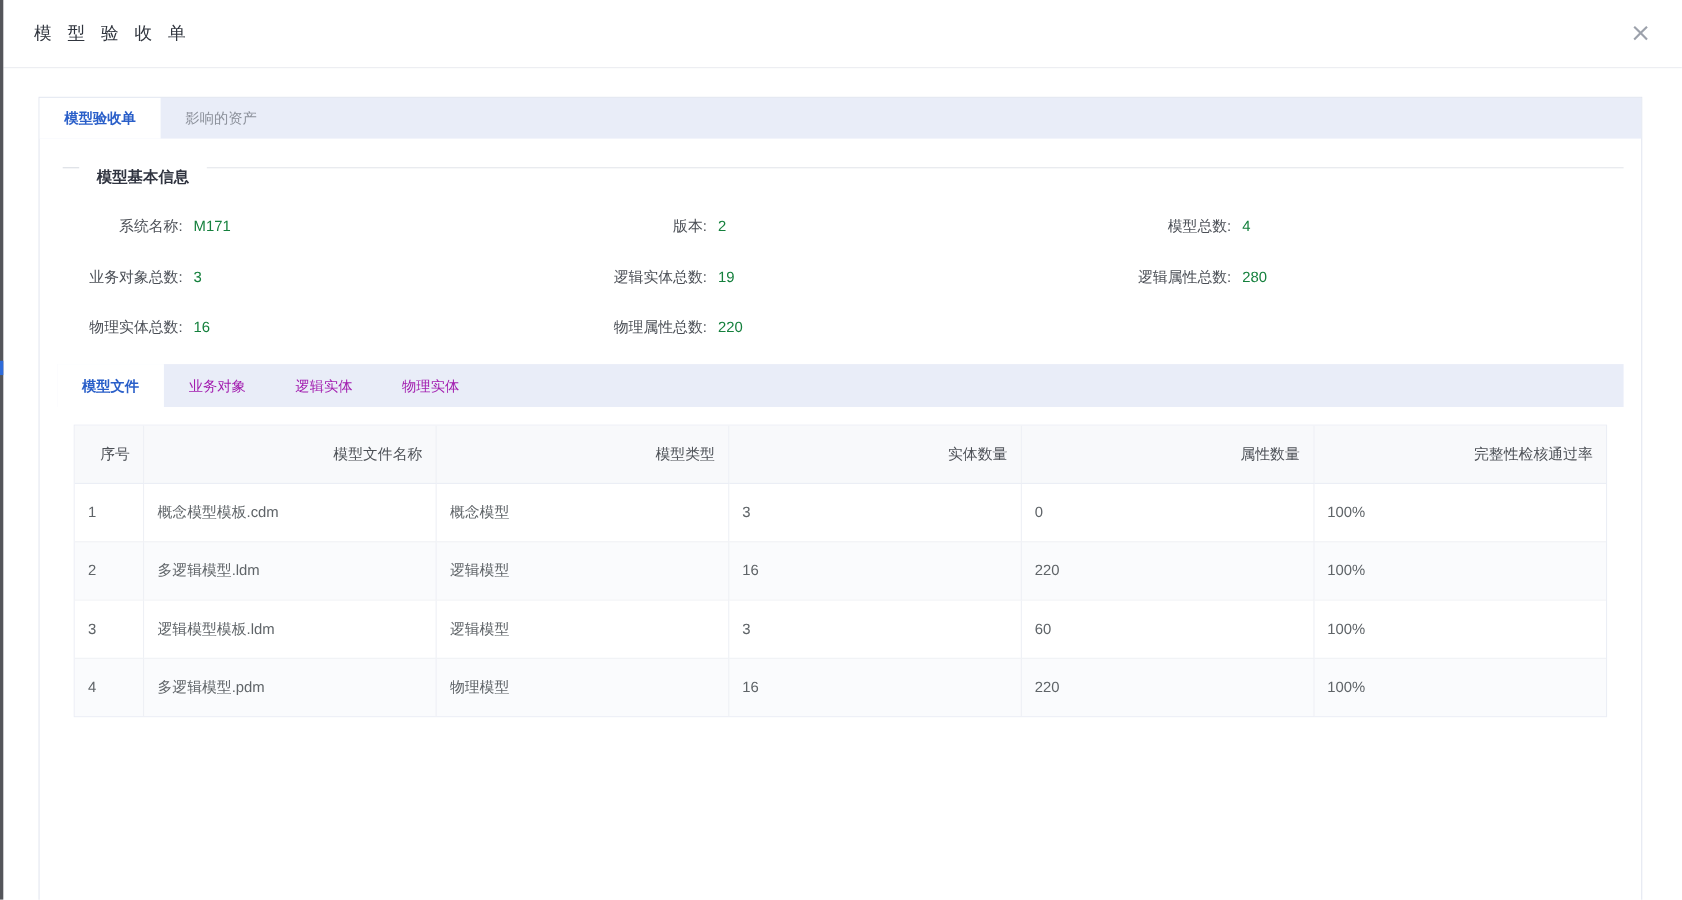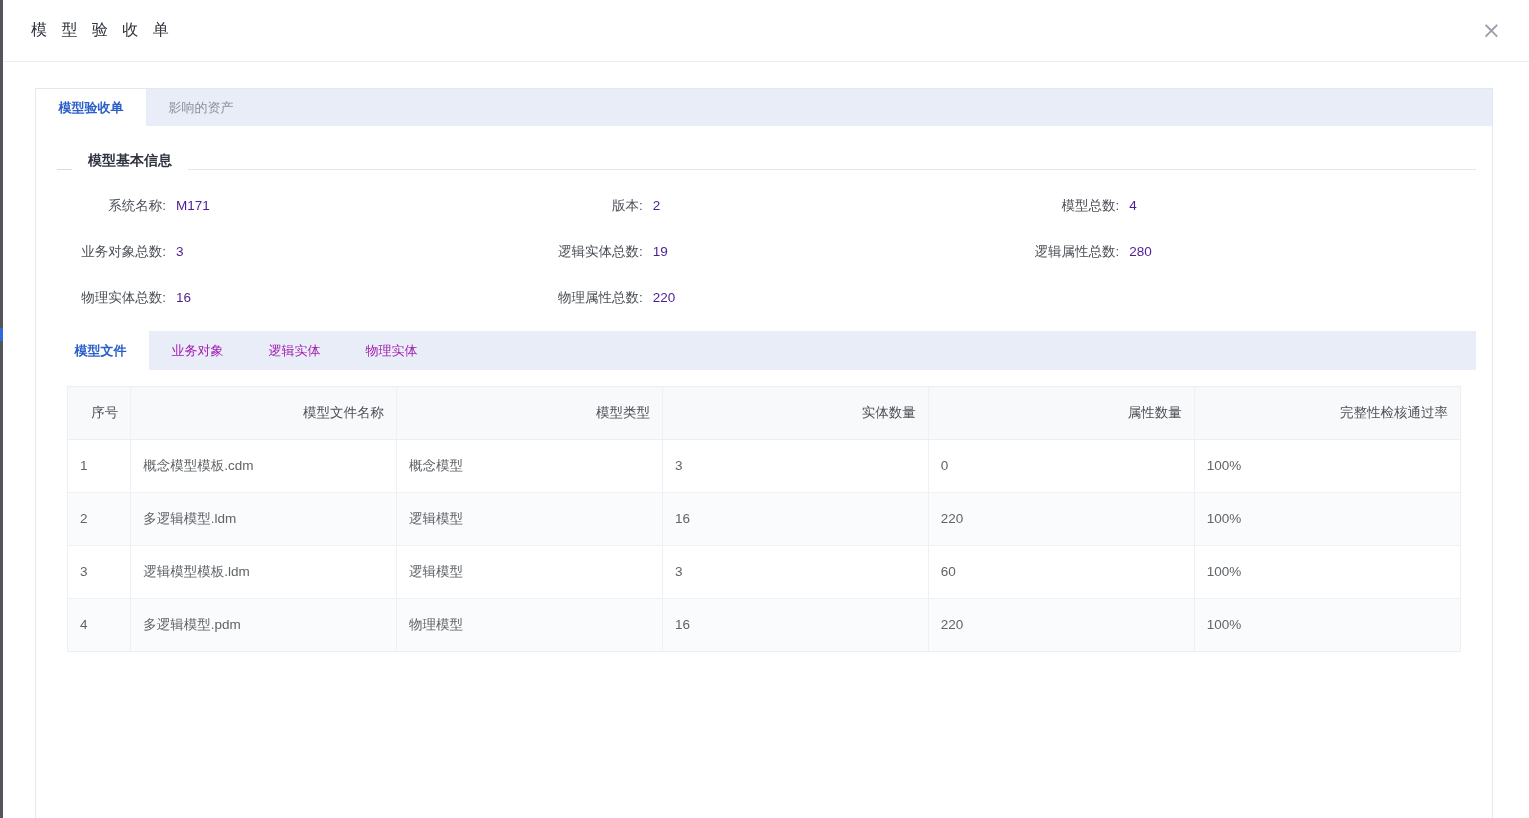--- a/index.html
+++ b/index.html
@@ -66,21 +66,21 @@
   }
   .tabstrip .tab.active {
     background: #ffffff; color: #2a5fc9; font-weight: 700;
   }
   .card-body {
     flex: 1 1 auto;
     padding: 26px 14px 0 12px;
   }
   
   .section-head {
-    display: flex; align-items: flex-end;
+    display: flex; align-items: flex-start;
   }
   .section-head .dash {
     width: 15px; height: 1px; background: #d9dce3; margin-left: 9px;
   }
   .section-head .stitle {
     font-size: 14px; font-weight: 700; color: #303440;
     margin: 0 16px; white-space: nowrap;
   }
   .section-head .rule {
     flex: 1 1 auto; height: 1px; background: #e4e6eb; margin-right: 2px;
@@ -89,21 +89,21 @@
   .info-grid {
     margin-top: 26px;
     display: grid;
     grid-template-columns: 1fr 1fr 1fr;
     row-gap: 27px;
   }
   .field { display: flex; align-items: flex-end; font-size: 13.5px; line-height: 19px; }
   .field .flabel {
     flex: 0 0 118px; text-align: right; color: #4b4f56; white-space: nowrap;
   }
-  .field .fvalue { margin-left: 10px; color: #4c1d95; }
+  .field .fvalue { margin-left: 10px; color: #15803d; }
   .sec2 { margin-top: 38px; }
   
   .tabstrip2 {
     margin: 24px 2px 0 4px;
     height: 39px; background: #e9edf8; display: flex;
   }
   .tabstrip2 .tab {
     min-width: 97px; padding: 0 10px;
     line-height: 39px; text-align: center;
     font-size: 13px; color: #a21caf; cursor: pointer;

